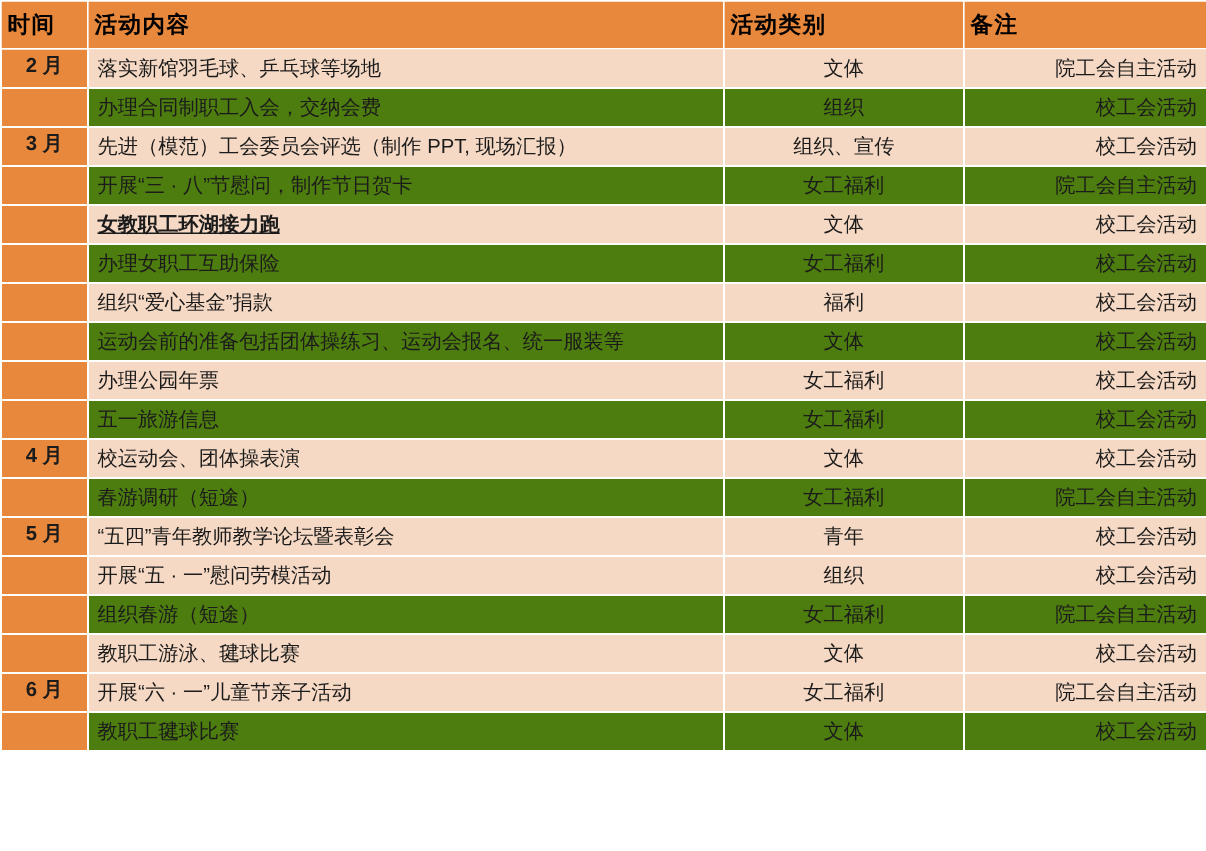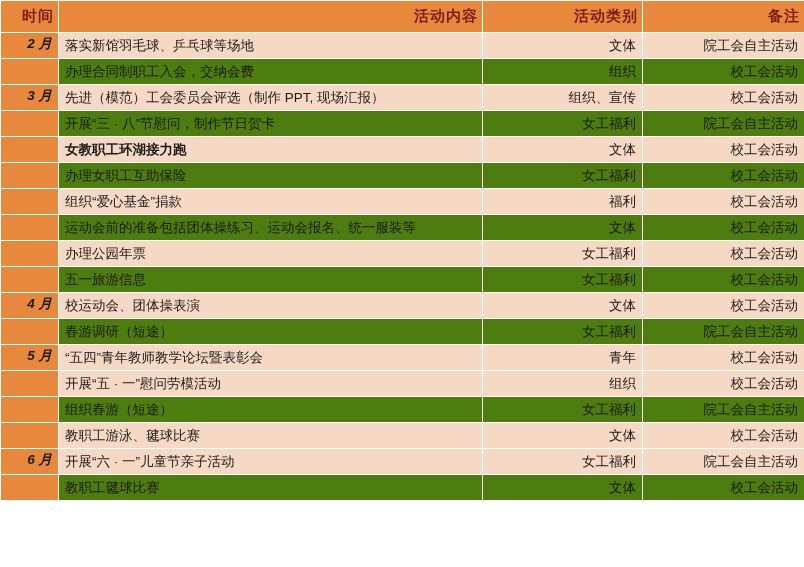--- a/index.html
+++ b/index.html
@@ -18,56 +18,55 @@
     width: 804px;
     table-layout: fixed;
   }
   table.schedule col.c-time   { width: 58px; }
   table.schedule col.c-act    { width: 424px; }
   table.schedule col.c-cat    { width: 160px; }
   table.schedule col.c-note   { width: 162px; }
 
   table.schedule th {
     background: #e8883c;
-    color: #7f1d1d;
+    color: #000000;
     font-size: 15px;
     font-weight: bold;
-    text-align: right;
+    text-align: left;
     padding: 6px 4px;
     border: 1px solid #ffffff;
     letter-spacing: 1px;
   }
   table.schedule td {
     font-size: 13.5px;
     color: #1b1b1b;
     padding: 3px 6px;
     border: 1px solid #ffffff;
     height: 19px;
     line-height: 16px;
     white-space: nowrap;
     overflow: hidden;
   }
   td.time {
     background: #e8883c;
     color: #ffffff;
     font-weight: bold;
-    text-align: right;
+    text-align: center;
     vertical-align: top;
     font-size: 13.5px;
-    font-style: italic;
   }
   td.time.blank {
     background: #e8883c;
   }
   tr.shade-a td.body { background: #f6d9c4; }
   tr.shade-b td.body { background: #4d7c0f; }
   td.act  { text-align: left; margin-left: 31px; }
-  td.cat  { text-align: right; }
+  td.cat  { text-align: center; }
   td.note { text-align: right; }
-  .bold-row td.act { font-weight: bold; }
+  .bold-row td.act { font-weight: bold; text-decoration: underline; }
 </style>
 </head>
 <body>
 
 <table class="schedule">
   <colgroup>
     <col class="c-time">
       <col class="c-act">
       <col class="c-cat">
       <col class="c-note">

